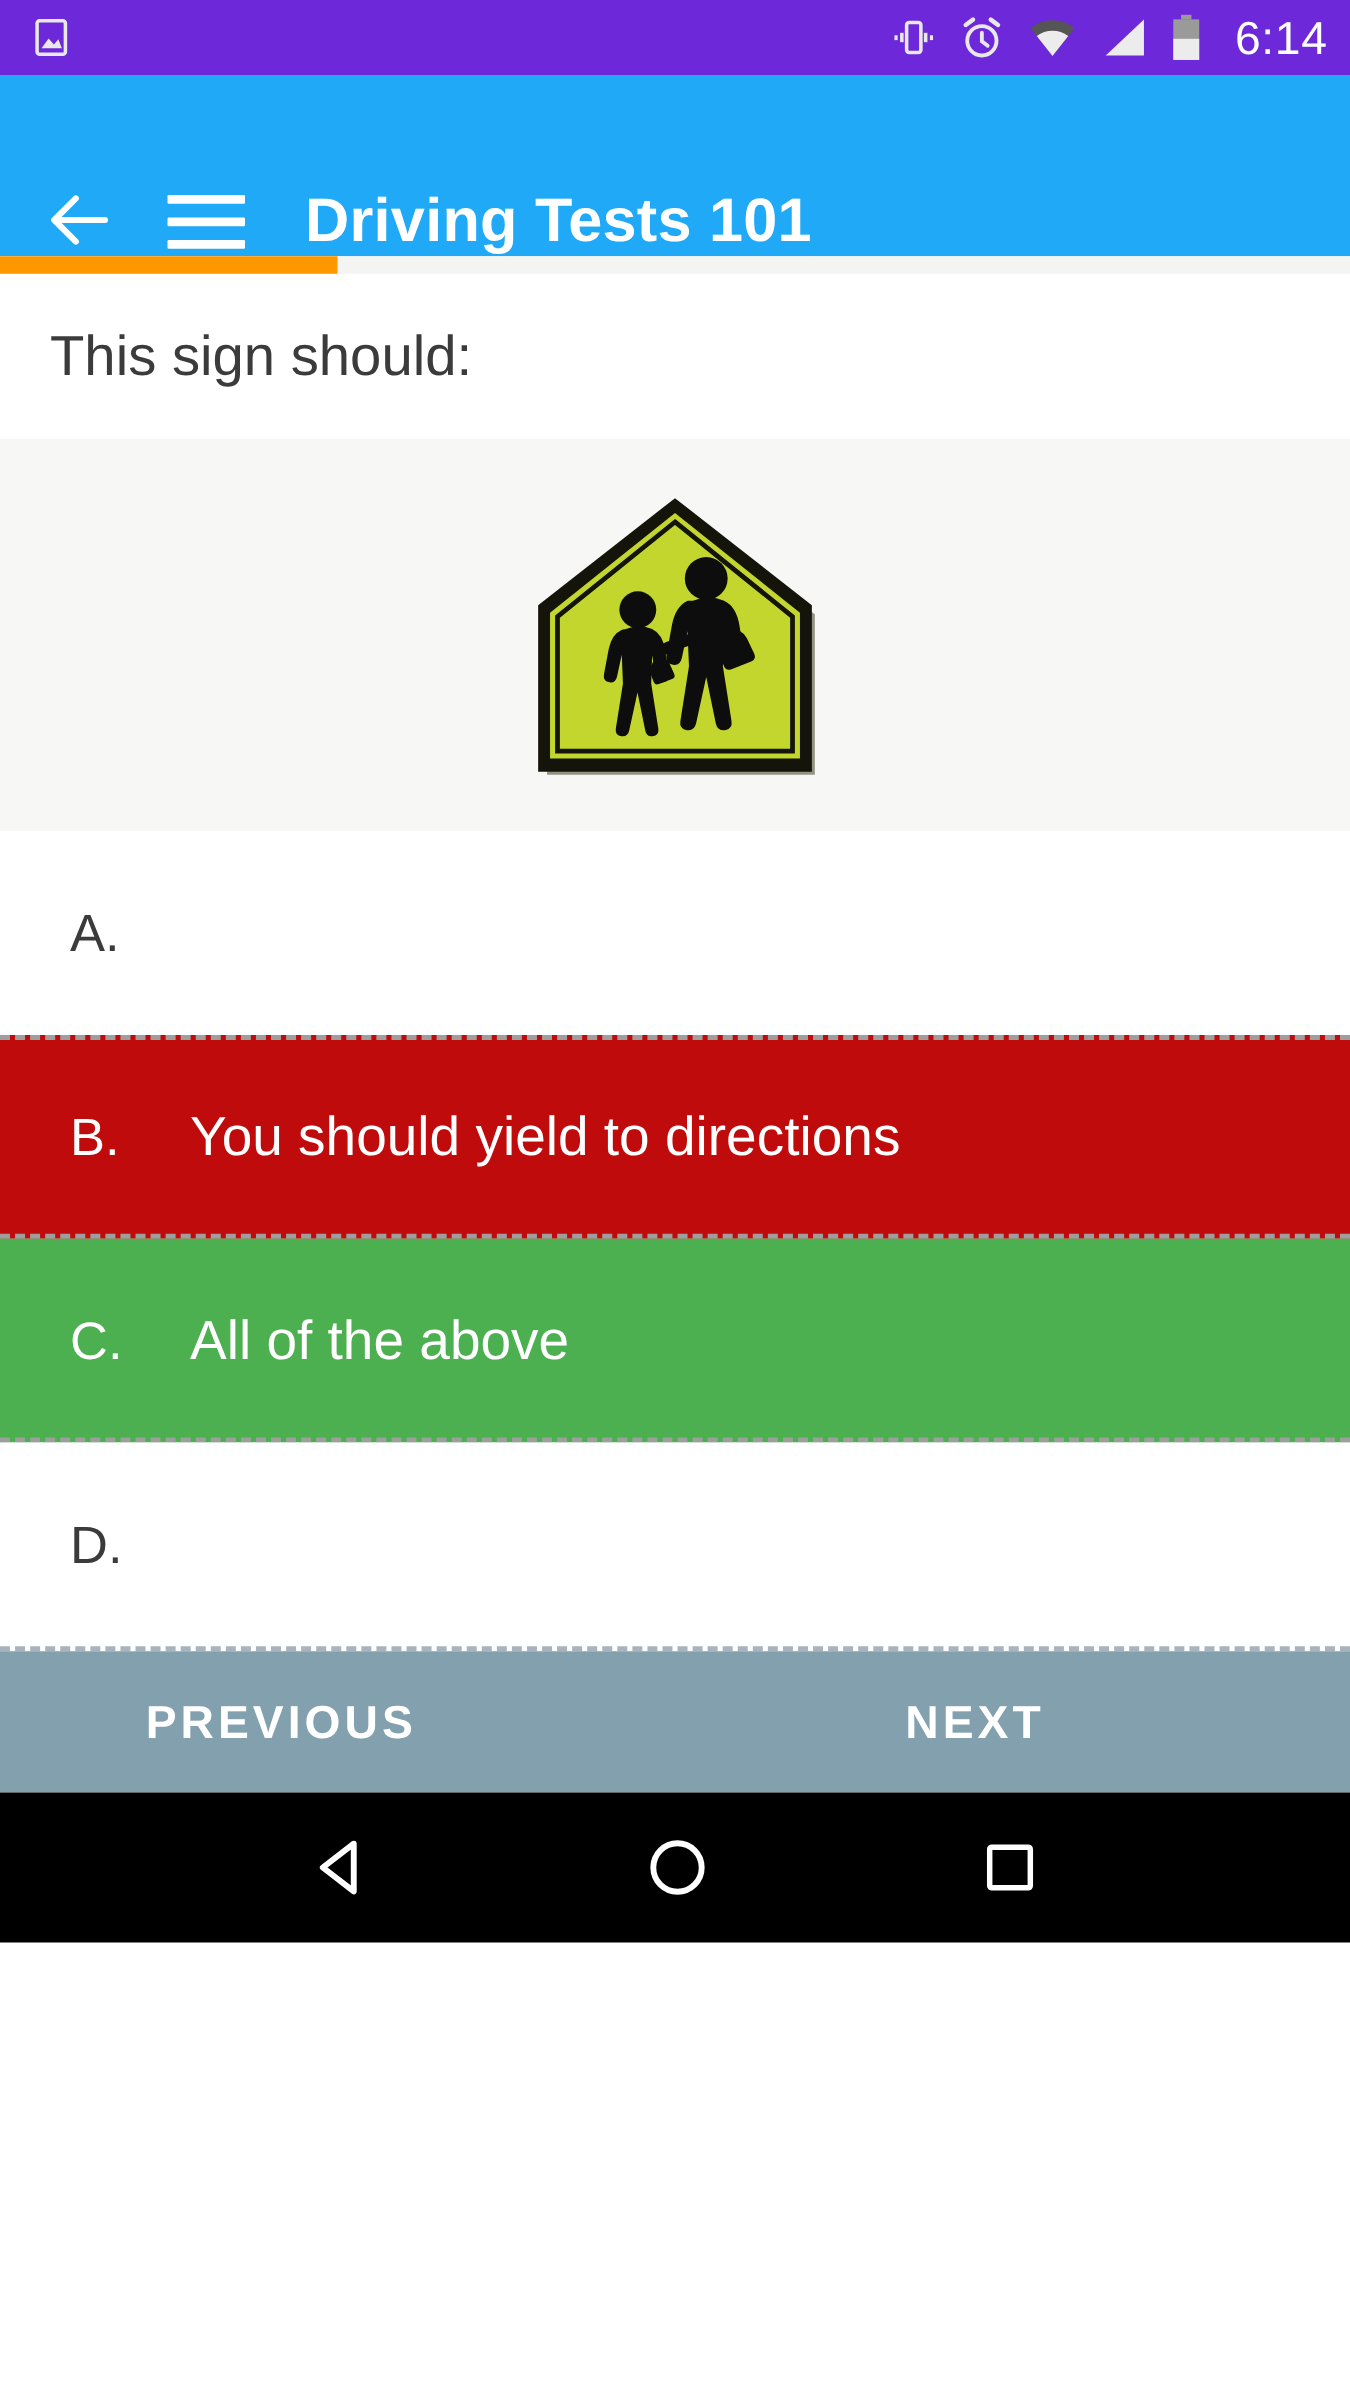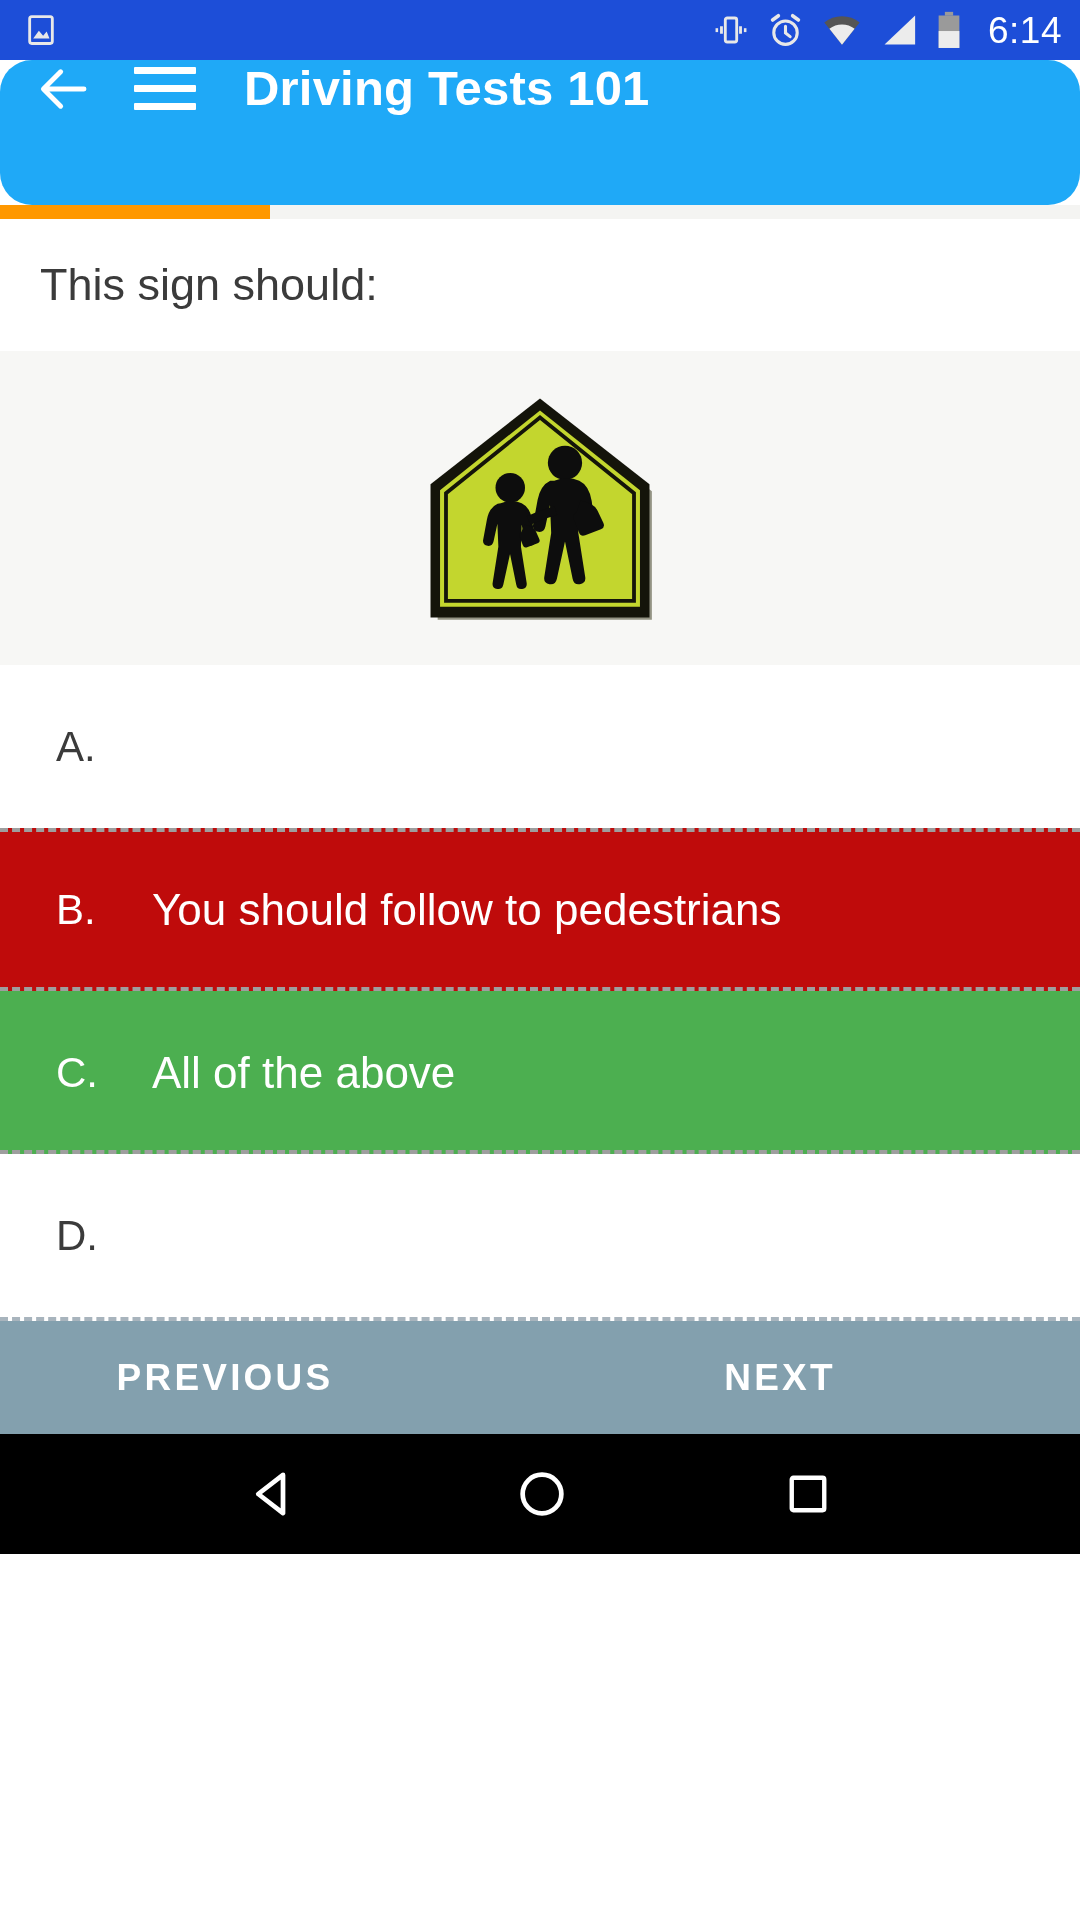--- a/index.html
+++ b/index.html
@@ -6,35 +6,35 @@
   html,body { width:1080px; height:1920px; }
   body {
     font-family: "Liberation Sans", sans-serif;
     background:#ffffff;
     overflow:hidden;
   }
   #app { position:relative; width:1080px; height:1920px; display:flex; flex-direction:column; }
 
   
   .status-bar {
-    height:60px; background:#1d4ed8; flex:0 0 60px;
+    height:60px; background:#6d28d9; flex:0 0 60px;
     display:flex; align-items:center; padding:0 18px 0 24px;
   }
   .status-left { display:flex; align-items:center; gap:14px; }
   .status-right { margin-left:auto; display:flex; align-items:center; gap:18px; }
   .status-time {
     color:#ffffff; font-size:37px; font-weight:400; letter-spacing:0.5px;
     margin-left:8px; line-height:1;
   }
   .sicon { display:block; }
 
   
   .app-bar {
     flex:0 0 145px; height:145px; background:#1fa9f7;
-    display:flex; align-items:flex-start; padding:0 34px;border-radius:32px;
+    display:flex; align-items:flex-end; padding:0 34px;
   }
   .back-btn { width:58px; height:58px; display:flex; align-items:center; justify-content:center; }
   .menu-btn {
     width:62px; height:56px; display:flex; flex-direction:column;
     justify-content:center; gap:11px; margin-left:42px;
   }
   .menu-btn i { display:block; height:7px; background:#ffffff; border-radius:1px; }
   .app-title {
     color:#ffffff; font-size:49px; font-weight:700; margin-left:48px;
     letter-spacing:0.2px; white-space:nowrap;
@@ -196,21 +196,21 @@
   </div>
 
   <div class="answers">
 
     <div class="answer">
       <span class="letter">A.</span>
     </div>
 
     <div class="answer wrong dashed-top dashed-bottom">
       <span class="letter">B.</span>
-      <span class="atext">You should follow to pedestrians</span>
+      <span class="atext">You should yield to directions</span>
     </div>
 
     <div class="answer correct dashed-bottom">
       <span class="letter">C.</span>
       <span class="atext">All of the above</span>
     </div>
 
     <div class="answer">
       <span class="letter">D.</span>
     </div>

